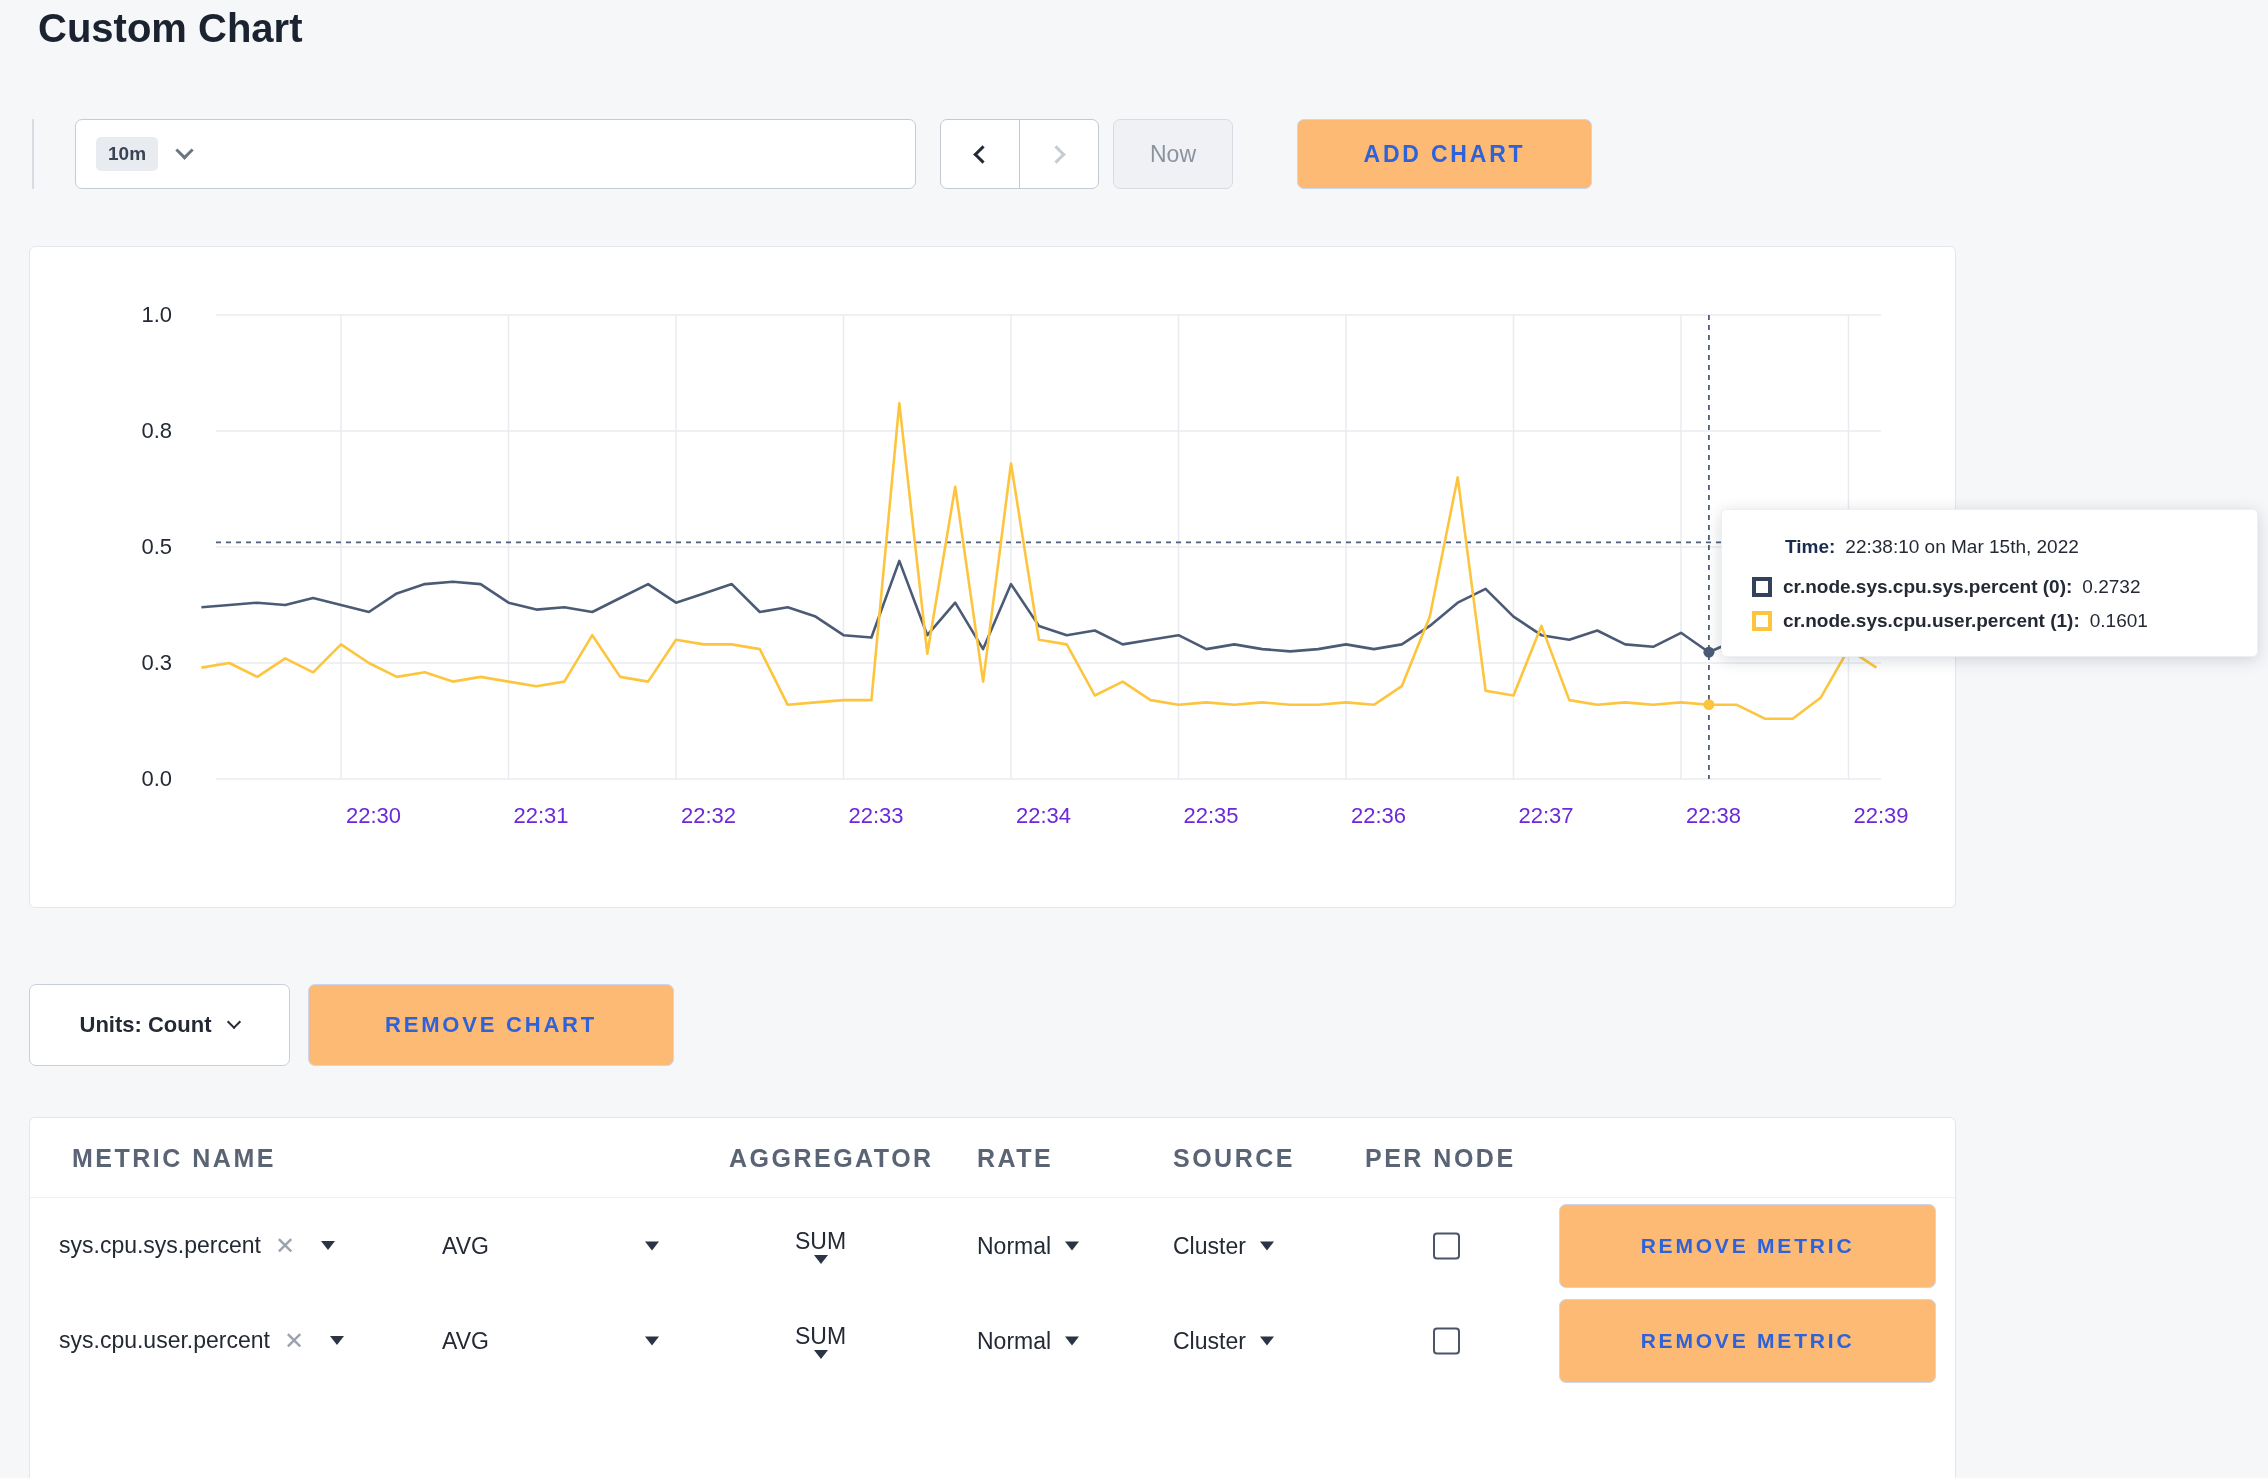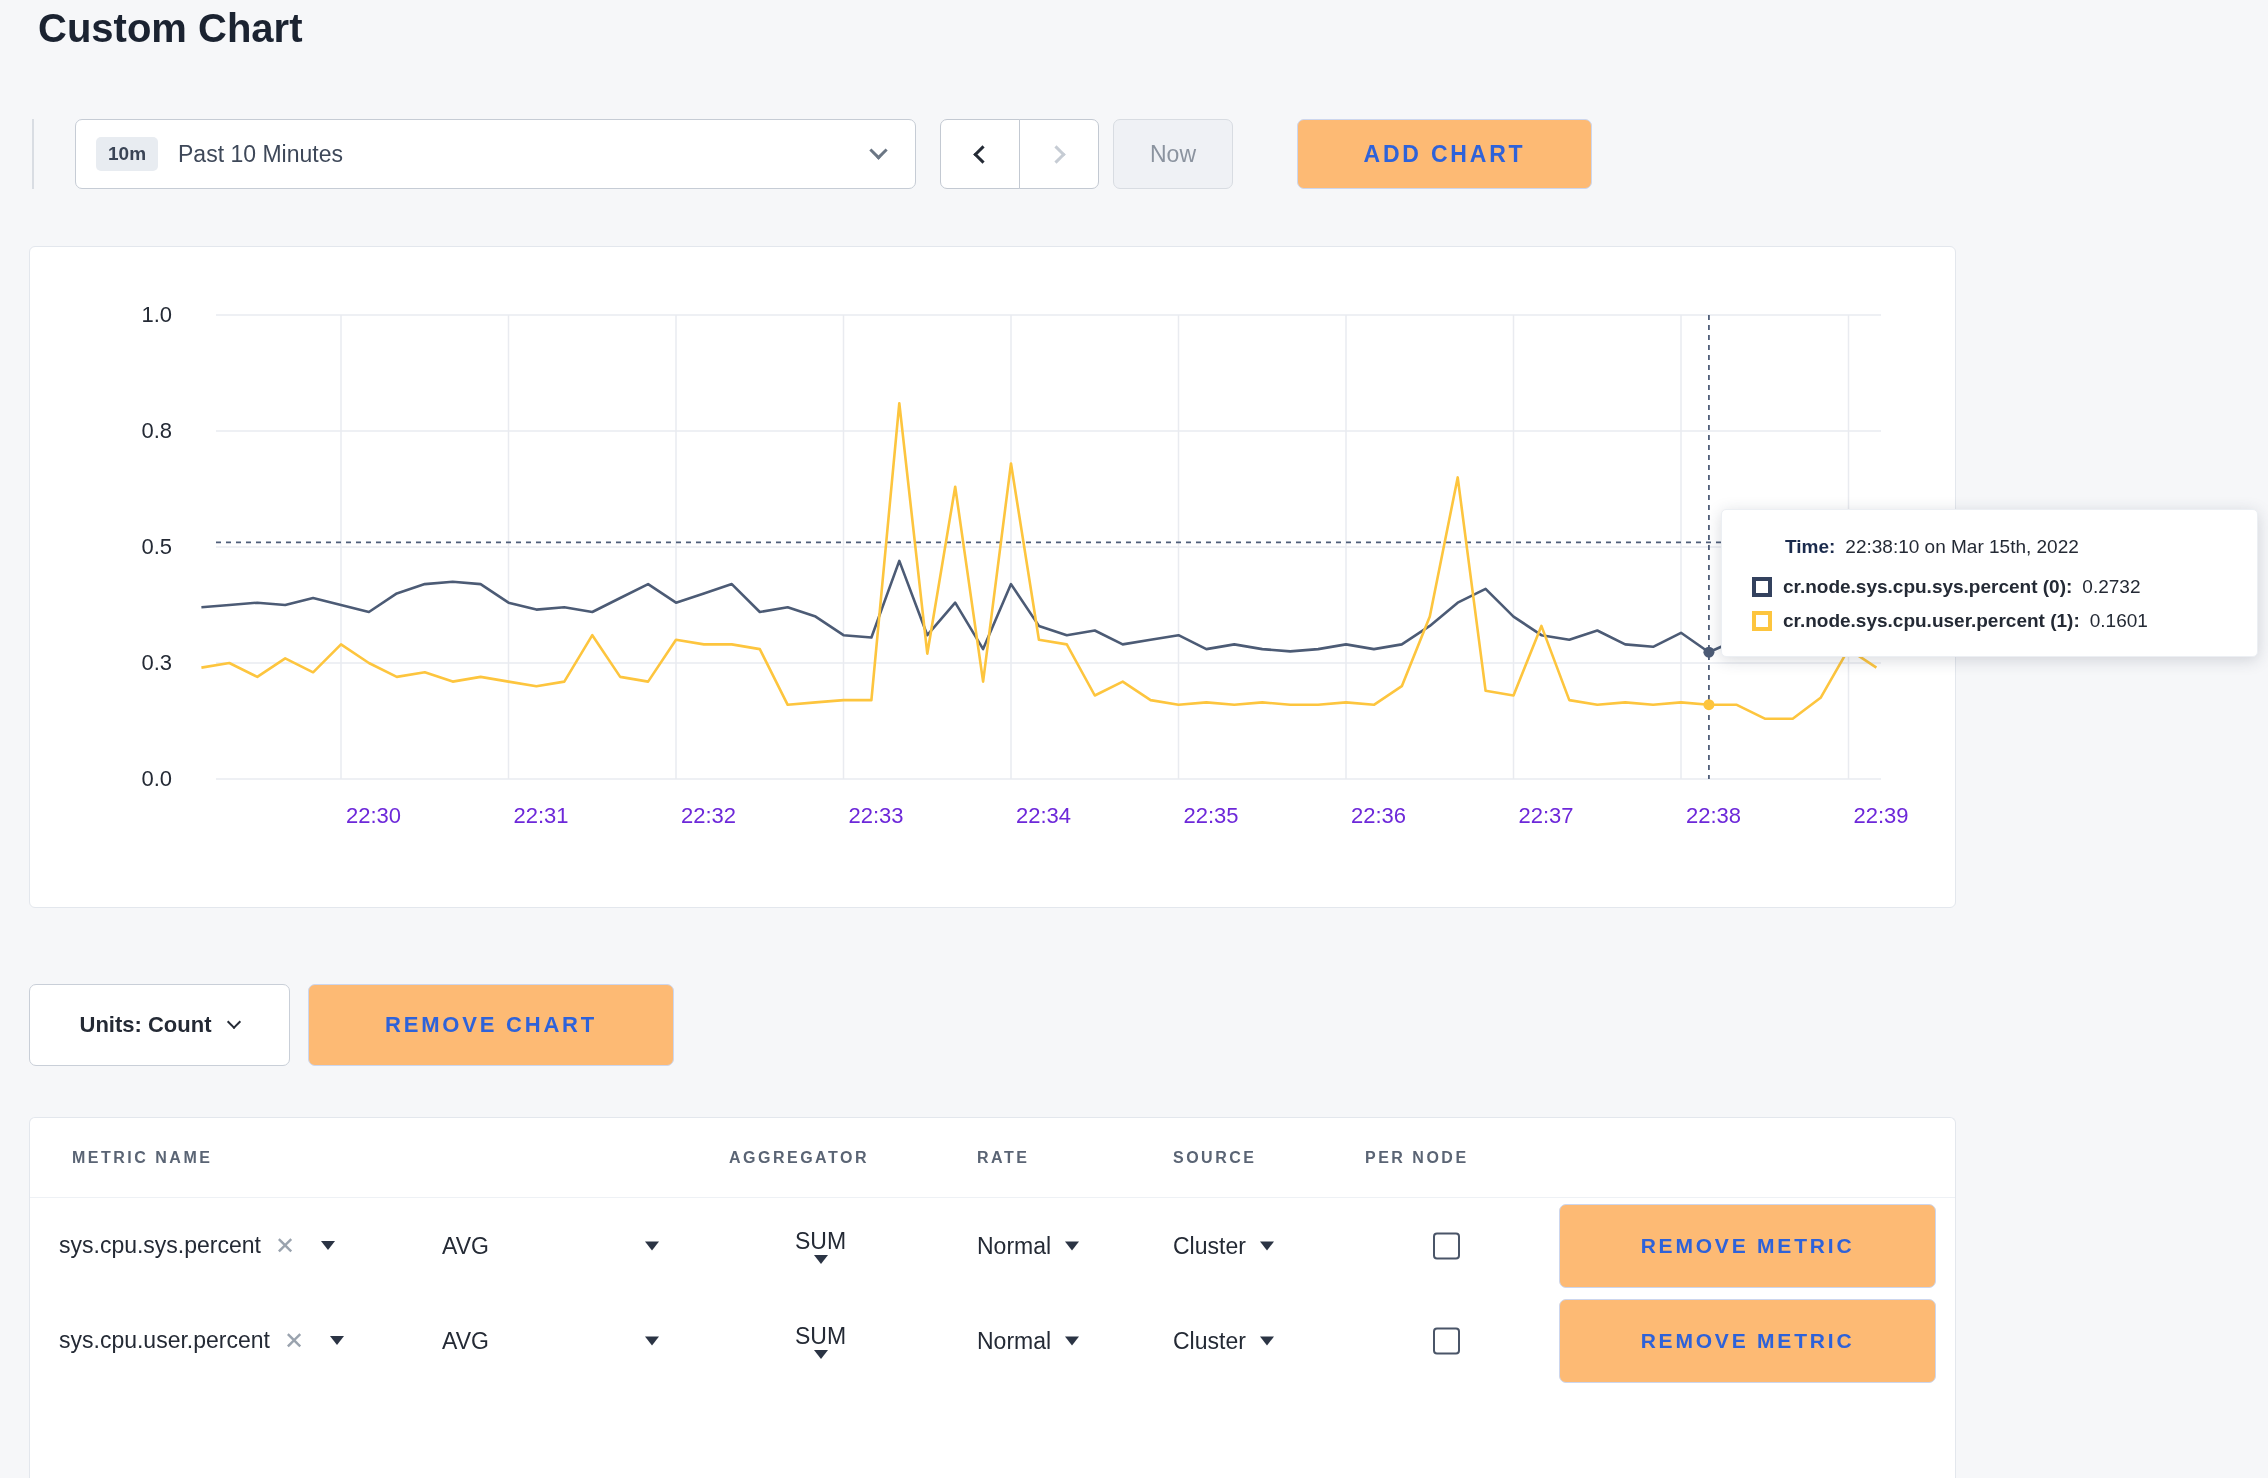--- a/index.html
+++ b/index.html
@@ -83,21 +83,21 @@
   }
   .units-chev { width:10px; height:10px; border-width:2.5px; color:#242a35; }
   .remove-chart { left:308px; top:984px; width:366px; height:82px; font-size:22px; }
 
   
   .metrics-card {
     left:29px; top:1117px; width:1927px; height:361px; background:#fff;
     border:1.5px solid #e3e7ed; border-radius:6px 6px 0 0; border-bottom:none;
   }
   .mt-header { position:absolute; top:0; left:0; right:0; height:80px; border-bottom:1.5px solid #eef1f5; }
-  .mt-h { position:absolute; top:0; line-height:80px; font-size:16px; font-weight:600; letter-spacing:2.5px; color:#5a6474;text-align:right; }
+  .mt-h { position:absolute; top:0; line-height:80px; font-size:25px; font-weight:600; letter-spacing:2.5px; color:#5a6474;text-align:right; }
   .mt-row { position:absolute; left:0; right:0; height:95px; }
   .mt-row.r0 { top:80px; } .mt-row.r1 { top:175px; }
   .cell { position:absolute; top:50%; transform:translateY(-50%); display:flex; align-items:center; font-size:23px; color:#242a35; }
   .caret { width:0; height:0; border-left:7px solid transparent; border-right:7px solid transparent; border-top:9px solid #2b3444; display:inline-block; }
   .clear-x { color:#9aa3ae; font-size:24px; margin-left:14px; cursor:pointer; }
   .c-metric { left:29px; } .c-metric .caret { margin-left:26px; cursor:pointer; }
   .c-down { left:412px; width:217px; justify-content:space-between; cursor:pointer; }
   .c-agg  { left:699px; width:183px; justify-content:space-between; cursor:pointer;flex-direction:column; }
   .c-rate { left:947px; cursor:pointer; } .c-rate .caret { margin-left:14px; }
   .c-src  { left:1143px; cursor:pointer; } .c-src .caret { margin-left:14px; }
@@ -110,21 +110,20 @@
 </style>
 </head>
 <body>
 
 <div class="abs page-title">Custom Chart</div>
 
 <div class="abs tb-divider"></div>
 
 <div class="abs tf-select">
   <span class="tf-badge">10m</span>
-  <span class="tf-label">Past 10 Minutes</span>
   <span class="chev down tf-chev"></span>
 </div>
 
 <div class="abs nav-group">
   <div class="nav-btn prev">
     <span class="chev left"></span>
   </div>
   <div class="nav-btn next">
     <span class="chev right"></span>
   </div>

